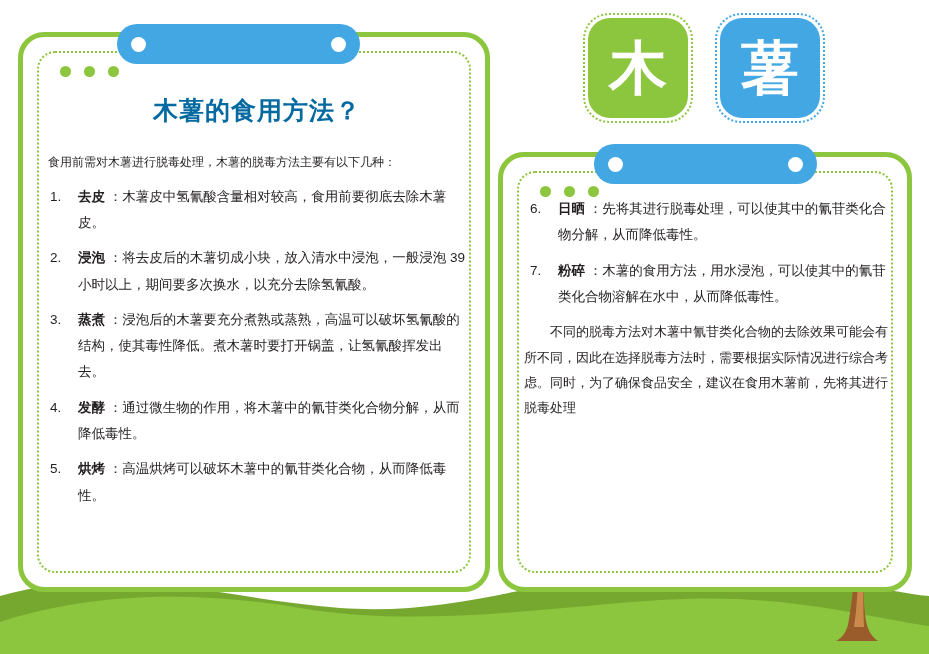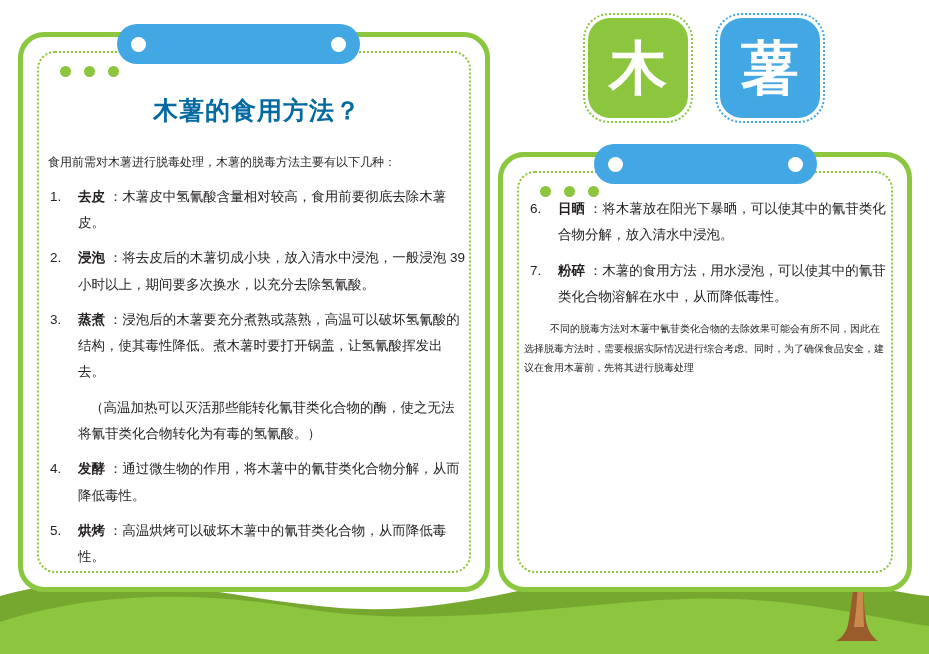--- a/index.html
+++ b/index.html
@@ -200,21 +200,21 @@
 
   .note {
     font-size: 13.5px;
     line-height: 1.95;
     margin: 0 0 9px 0;
     padding-left: 30px;
     text-indent: 12px;
   }
 
   .closing {
-    font-size: 10px;
+    font-size: 13px;
     line-height: 1.95;
     margin: 6px 0 0 0;
     text-indent: 26px;
   }
 
   .content-right ol.steps > li {
     padding-left: 34px;
   }
   .content-right ol.steps > li .num { left: 6px; }
 </style>
@@ -291,21 +291,20 @@
       <span class="term">浸泡</span>
       <span class="body">：将去皮后的木薯切成小块，放入清水中浸泡，一般浸泡 39 小时以上，期间要多次换水，以充分去除氢氰酸。</span>
     </li>
     <li>
       <span class="num">3.</span>
       <span class="term">蒸煮</span>
       <span class="body">：浸泡后的木薯要充分煮熟或蒸熟，高温可以破坏氢氰酸的结构，使其毒性降低。煮木薯时要打开锅盖，让氢氰酸挥发出去。</span>
     </li>
   </ol>
 
-  <p class="note">（高温加热可以灭活那些能转化氰苷类化合物的酶，使之无法将氰苷类化合物转化为有毒的氢氰酸。）</p>
 
   <ol class="steps">
     <li>
       <span class="num">4.</span>
       <span class="term">发酵</span>
       <span class="body">：通过微生物的作用，将木薯中的氰苷类化合物分解，从而降低毒性。</span>
     </li>
     <li>
       <span class="num">5.</span>
       <span class="term">烘烤</span>
@@ -325,21 +324,21 @@
   <span></span>
   <span></span>
   <span></span>
 </div>
 
 <div class="content content-right">
   <ol class="steps">
     <li>
       <span class="num">6.</span>
       <span class="term">日晒</span>
-      <span class="body">：将木薯放在阳光下暴晒，可以使其中的氰苷类化合物分解，放入清水中浸泡。</span>
+      <span class="body">：先将其进行脱毒处理，可以使其中的氰苷类化合物分解，从而降低毒性。</span>
     </li>
     <li>
       <span class="num">7.</span>
       <span class="term">粉碎</span>
       <span class="body">：木薯的食用方法，用水浸泡，可以使其中的氰苷类化合物溶解在水中，从而降低毒性。</span>
     </li>
   </ol>
   <p class="closing">不同的脱毒方法对木薯中氰苷类化合物的去除效果可能会有所不同，因此在选择脱毒方法时，需要根据实际情况进行综合考虑。同时，为了确保食品安全，建议在食用木薯前，先将其进行脱毒处理</p>
 </div>
 

